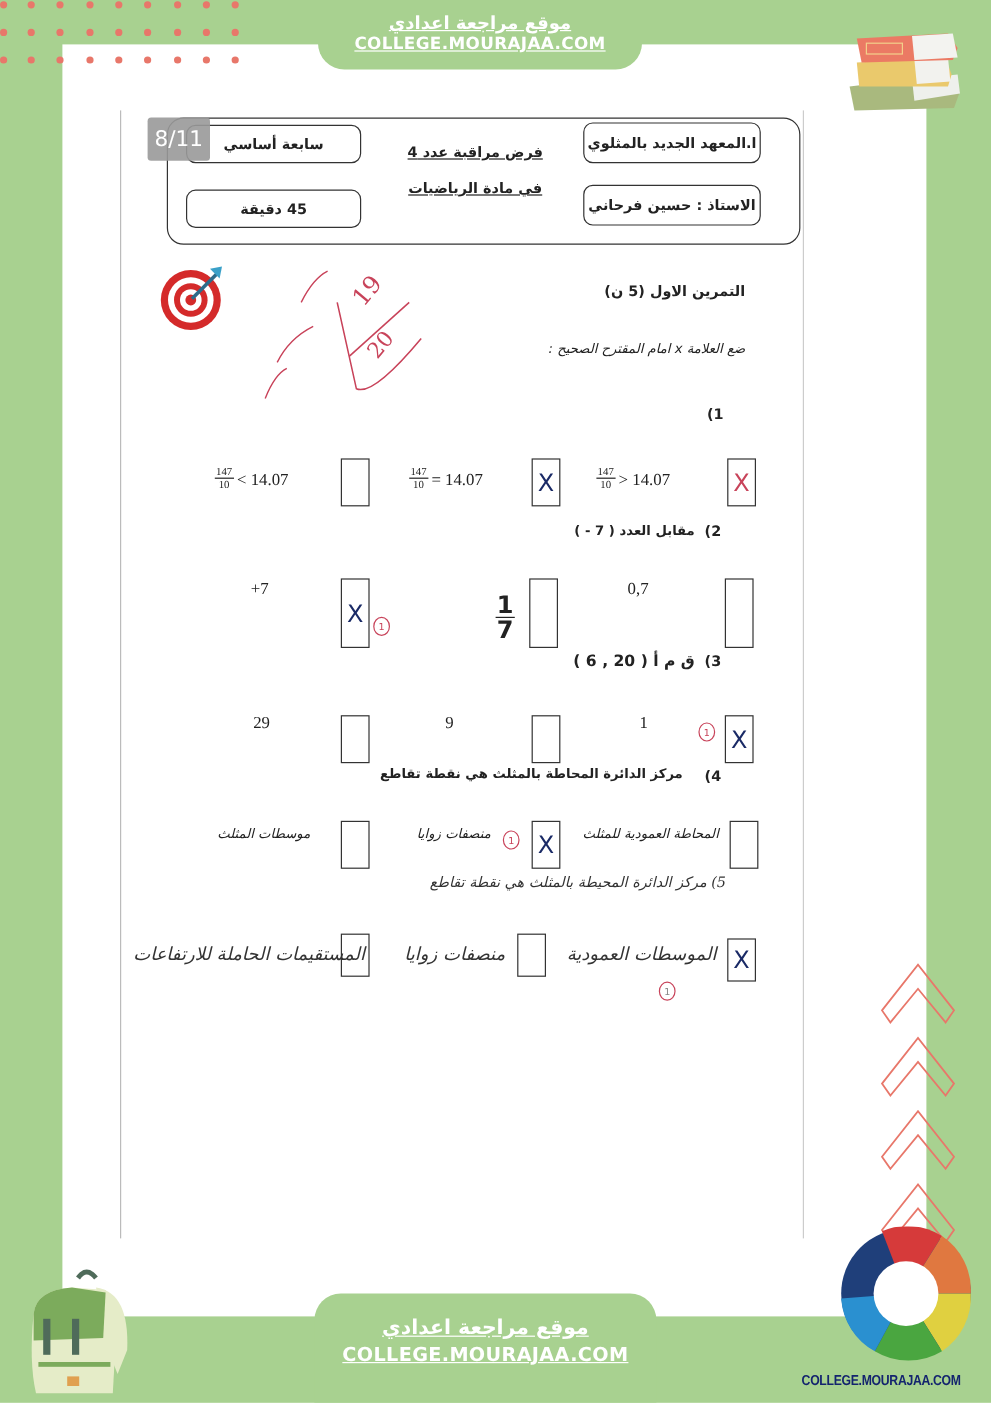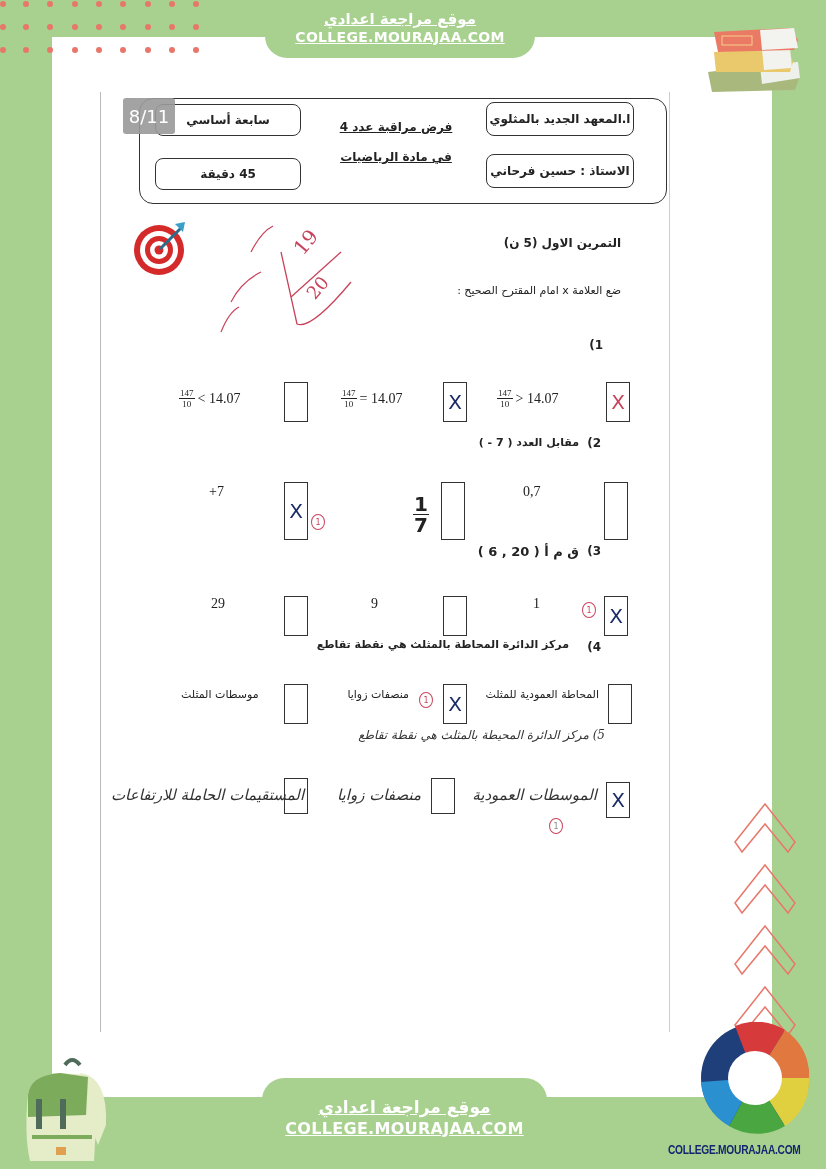--- a/index.html
+++ b/index.html
@@ -19,26 +19,26 @@
   .banner.bottom .ar { font-size: 17px; line-height: 22px; }
   .banner.bottom .en { font-size: 16px; line-height: 22px; }
 
   .paper { position: absolute; left: 100px; top: 92px; width: 570px; height: 940px; background: #fff; border-left: 1px solid #bbb; border-right: 1px solid #ccc; }
 
   .header-box { position: absolute; left: 38px; top: 6px; width: 528px; height: 106px; border: 1.5px solid #333; border-radius: 14px; }
   .hbox { position: absolute; border: 1.5px solid #333; border-radius: 8px; font-size: 12px; font-weight: bold; color: #222; display: flex; align-items: center; justify-content: center; direction: rtl; }
   .page-badge { position: absolute; left: 22px; top: 6px; width: 52px; height: 36px; background: #9a9a9a; color: #fff; font-size: 18px; display: flex; align-items: center; justify-content: center; border-radius: 3px; opacity: 0.9; }
   .center-title { position: absolute; font-size: 12px; font-weight: bold; color: #222; direction: rtl; text-align: center; text-decoration: underline; }
   .q-text { position: absolute; font-size: 12px; font-weight: bold; color: #222; direction: rtl; white-space: nowrap; }
-  .q-text.plain { font-weight: normal; }
+  .q-text.plain { font-weight: normal; font-style: italic; }
   .hand { font-family: "DejaVu Serif", serif; font-style: italic; font-size: 12px; font-weight: normal; color: #333; }
 
   .cbox { position: absolute; width: 24px; height: 40px; border: 1.5px solid #333; display: flex; align-items: center; justify-content: center; font-size: 20px; color: #1a2a66; font-family: "DejaVu Sans", sans-serif; }
   .cbox.red { color: #c8435a; }
-  .opt { position: absolute; font-family: "Liberation Serif", serif; font-size: 14px; color: #222; white-space: nowrap; display: flex; align-items: center; }
+  .opt { position: absolute; font-family: "Liberation Serif", serif; font-size: 14px; color: #222; white-space: nowrap; display: flex; align-items: flex-end; }
   .frac { display: inline-flex; flex-direction: column; align-items: center; font-size: 9px; line-height: 10px; margin-right: 3px; }
   .frac .num { border-bottom: 1px solid #222; padding: 0 1px; }
   .frac.big { font-size: 20px; line-height: 20px; font-weight: bold; font-family: "DejaVu Sans", sans-serif; }
   .mark-circle { position: absolute; width: 14px; height: 16px; border: 1px solid #c8435a; border-radius: 50%; color: #c8435a; font-size: 8px; display: flex; align-items: center; justify-content: center; }
 
   .target-icon { position: absolute; left: 32px; top: 128px; width: 56px; height: 56px; }
   .grade { position: absolute; left: 100px; top: 120px; width: 160px; height: 140px; }
 
   .chevrons { position: absolute; left: 730px; top: 790px; width: 70px; height: 250px; }
   .books { position: absolute; left: 700px; top: 10px; width: 105px; height: 85px; }

